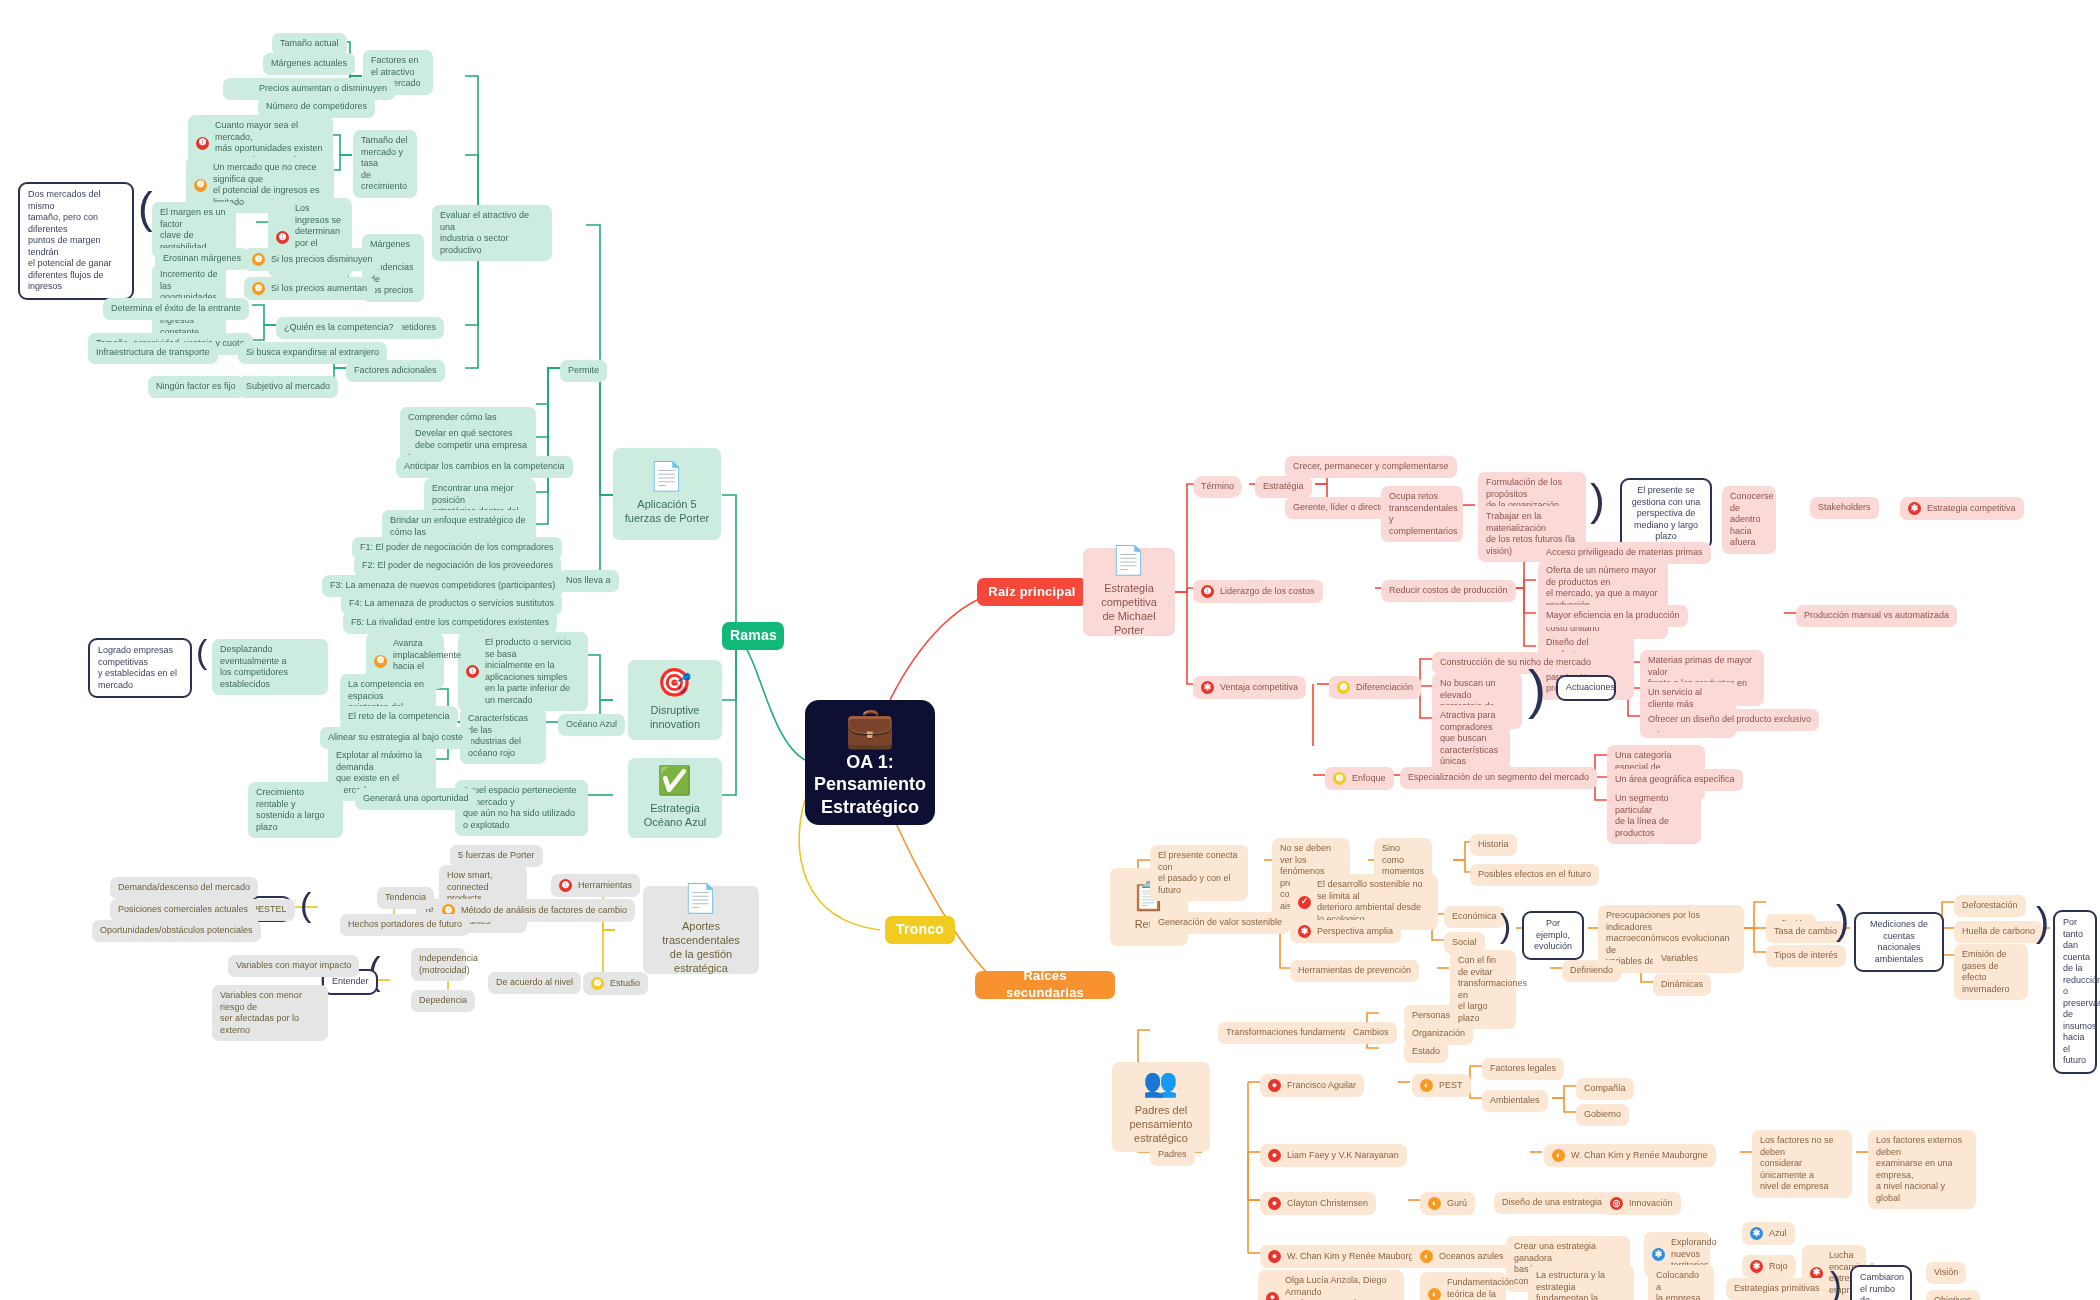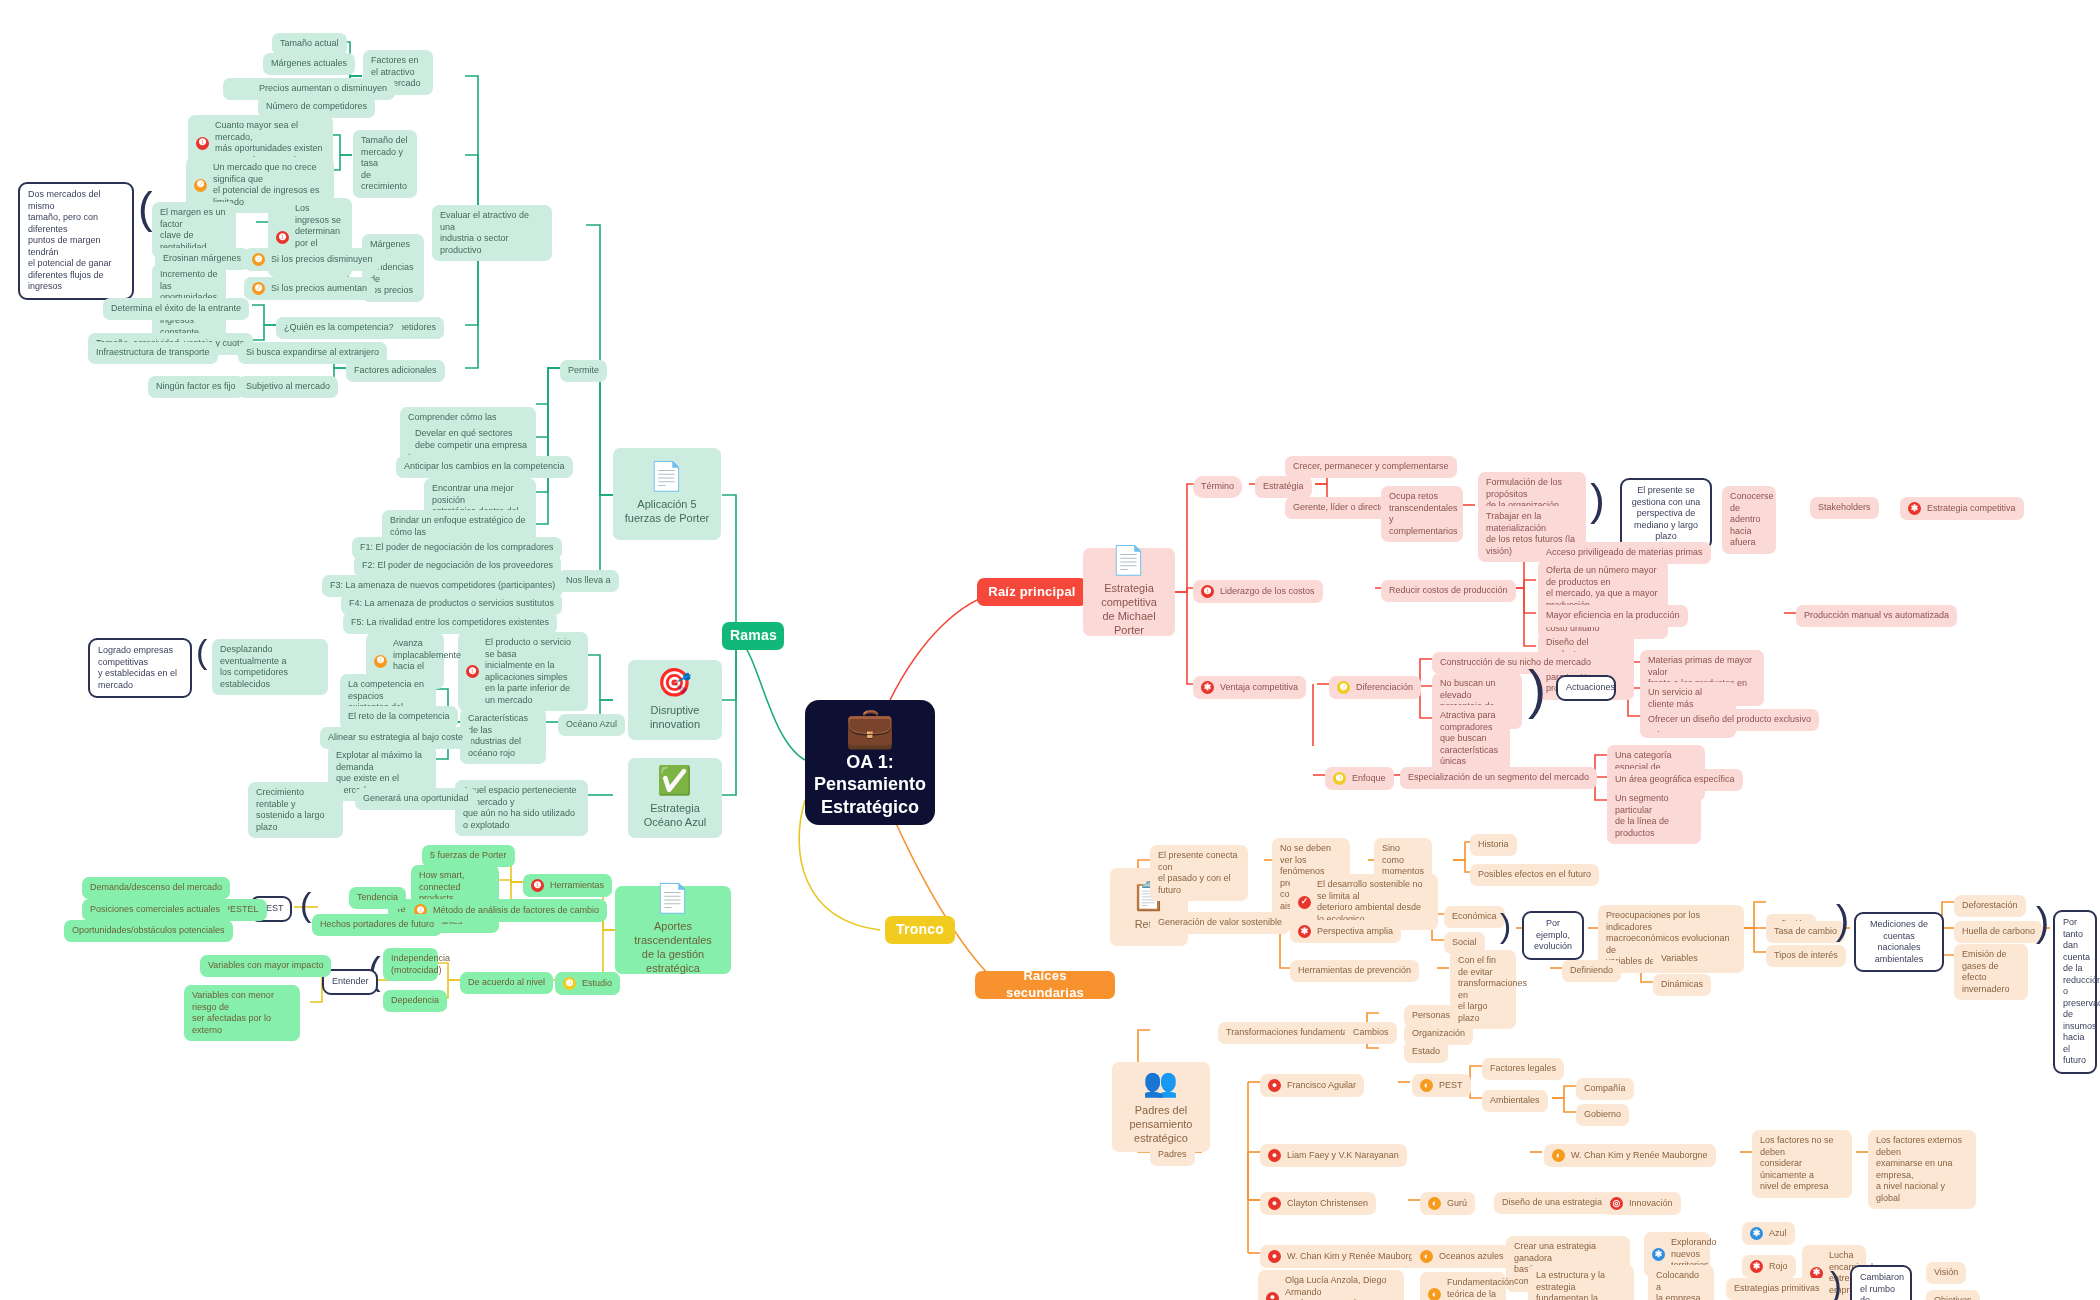--- a/index.html
+++ b/index.html
@@ -4,21 +4,21 @@
 <style>
   html,body{margin:0;padding:0;background:#ffffff;}
   body{font-family:"Liberation Sans",sans-serif;}
   #canvas{position:relative;width:2100px;height:1300px;background:#fff;overflow:hidden;}
   svg#links{position:absolute;left:0;top:0;width:2100px;height:1300px;pointer-events:none;}
   .node{position:absolute;box-sizing:border-box;border-radius:7px;display:flex;align-items:center;
         line-height:1.28;padding:5px 8px;}
   .node .txt{display:block;width:100%;}
   
   .g    {background:#cdece0;color:#3f6b5b;}          
-  .y    {background:#86efac;color:#6d6238;}          
+  .y    {background:#e5e5e5;color:#6d6238;margin-left:28px;}          
   .r    {background:#fbd9d6;color:#8d5450;}          
   .o    {background:#fce7d4;color:#8a6443;}          
   .boxed{background:#ffffff;border:2px solid #2b3153;color:#3a3f5c;border-radius:9px;}
   .cap  {color:#fff;font-weight:bold;border-radius:7px;text-align:center;justify-content:center;
          letter-spacing:.2px;}
   .cap.green{background:#12b878;}
   .cap.red{background:#f5483a;}
   .cap.yellow{background:#f2cb20;}
   .cap.orange{background:#f7922f;}
   .icon-node{flex-direction:column;justify-content:center;text-align:center;padding:8px 10px;}

